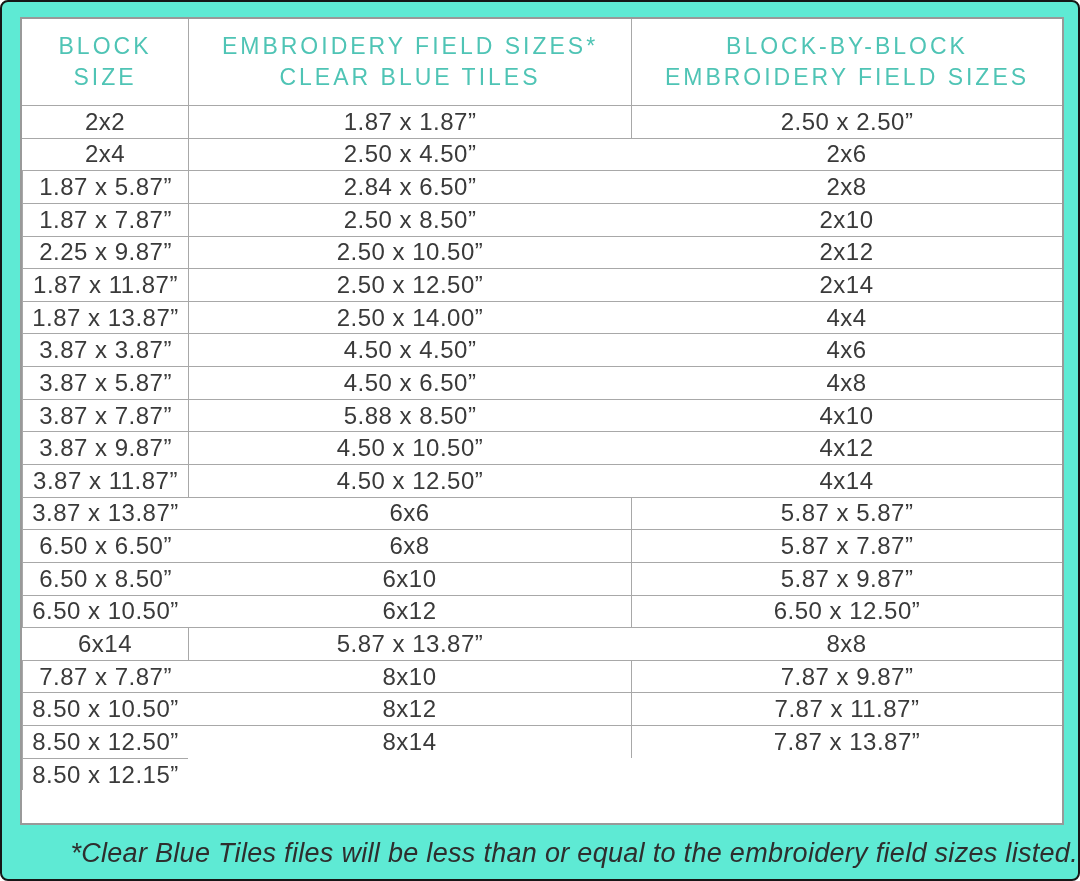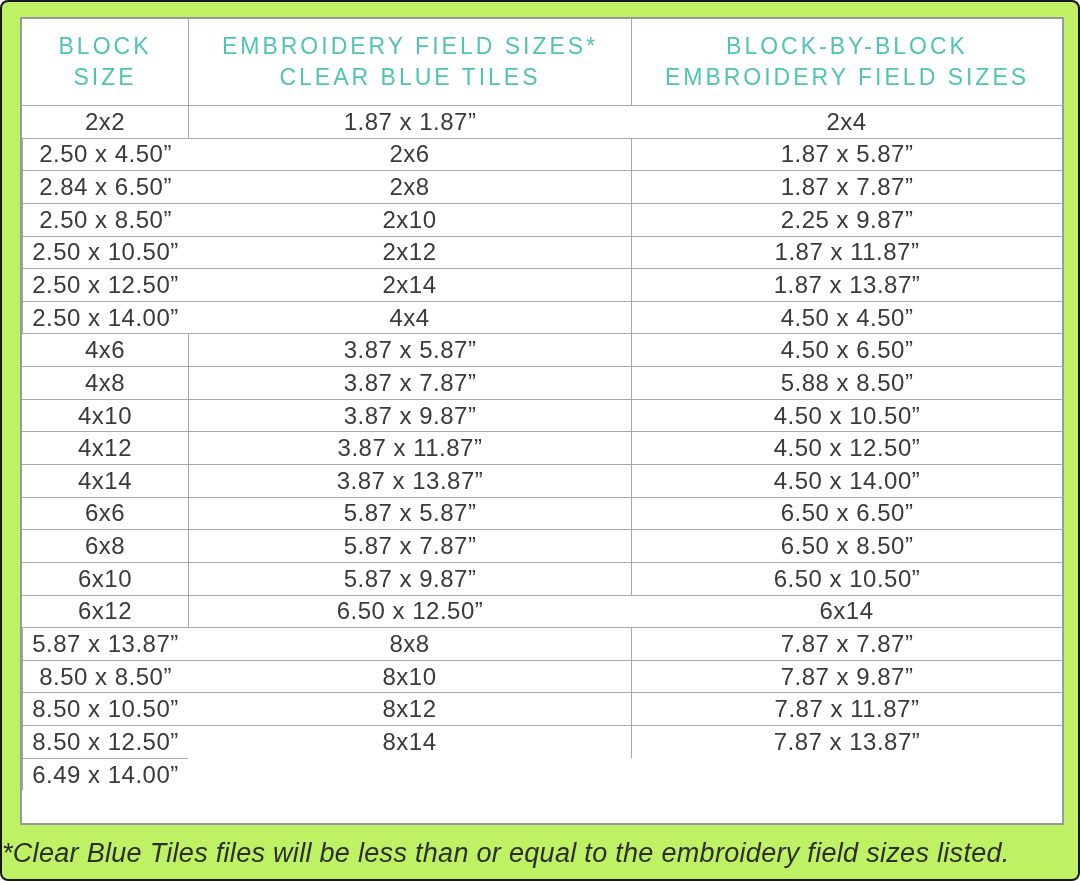--- a/index.html
+++ b/index.html
@@ -6,21 +6,21 @@
     margin: 0;
     padding: 0;
     background: #ffffff;
     font-family: "Liberation Sans", sans-serif;
   }
   .page {
     position: relative;
     width: 1080px;
     height: 881px;
     box-sizing: border-box;
-    background: #bef264;
+    background: #5eead4;
     border: 2px solid #161616;
     border-radius: 8px;
     overflow: hidden;
   }
   .size-table {
     position: absolute;
     left: 18px;
     top: 15px;
     width: 1044px;
     height: 808px;
@@ -54,21 +54,21 @@
     letter-spacing: 0.5px;
   }
   .vline {
     border-left: 1.5px solid #a8a8a8;
   }
   .footnote {
     position: absolute;
     left: 0;
     right: 0;
     top: 836px;
-    text-align: left;
+    text-align: right;
     font-style: italic;
     font-size: 27px;
     letter-spacing: 0.3px;
     color: #2e2e2e;
     white-space: nowrap;
   }
 </style>
 </head>
 <body>
 
@@ -83,76 +83,76 @@
       <span>EMBROIDERY FIELD SIZES*</span>
       <span>CLEAR BLUE TILES</span>
     </div>
     <div class="cell th vline">
       <span>BLOCK-BY-BLOCK</span>
       <span>EMBROIDERY FIELD SIZES</span>
     </div>
 
   <div class="cell td">2x2</div>
       <div class="cell td vline">1.87 x 1.87”</div>
+      <div class="cell td vline">2.50 x 2.50”</div>
       <div class="cell td">2x4</div>
       <div class="cell td vline">2.50 x 4.50”</div>
       <div class="cell td">2x6</div>
       <div class="cell td vline">1.87 x 5.87”</div>
       <div class="cell td vline">2.84 x 6.50”</div>
       <div class="cell td">2x8</div>
       <div class="cell td vline">1.87 x 7.87”</div>
       <div class="cell td vline">2.50 x 8.50”</div>
       <div class="cell td">2x10</div>
       <div class="cell td vline">2.25 x 9.87”</div>
       <div class="cell td vline">2.50 x 10.50”</div>
       <div class="cell td">2x12</div>
       <div class="cell td vline">1.87 x 11.87”</div>
       <div class="cell td vline">2.50 x 12.50”</div>
       <div class="cell td">2x14</div>
       <div class="cell td vline">1.87 x 13.87”</div>
       <div class="cell td vline">2.50 x 14.00”</div>
       <div class="cell td">4x4</div>
+      <div class="cell td vline">3.87 x 3.87”</div>
       <div class="cell td vline">4.50 x 4.50”</div>
       <div class="cell td">4x6</div>
       <div class="cell td vline">3.87 x 5.87”</div>
       <div class="cell td vline">4.50 x 6.50”</div>
       <div class="cell td">4x8</div>
       <div class="cell td vline">3.87 x 7.87”</div>
       <div class="cell td vline">5.88 x 8.50”</div>
       <div class="cell td">4x10</div>
       <div class="cell td vline">3.87 x 9.87”</div>
       <div class="cell td vline">4.50 x 10.50”</div>
       <div class="cell td">4x12</div>
       <div class="cell td vline">3.87 x 11.87”</div>
       <div class="cell td vline">4.50 x 12.50”</div>
       <div class="cell td">4x14</div>
       <div class="cell td vline">3.87 x 13.87”</div>
-      <div class="cell td vline">4.50 x 14.00”</div>
       <div class="cell td">6x6</div>
       <div class="cell td vline">5.87 x 5.87”</div>
       <div class="cell td vline">6.50 x 6.50”</div>
       <div class="cell td">6x8</div>
       <div class="cell td vline">5.87 x 7.87”</div>
       <div class="cell td vline">6.50 x 8.50”</div>
       <div class="cell td">6x10</div>
       <div class="cell td vline">5.87 x 9.87”</div>
       <div class="cell td vline">6.50 x 10.50”</div>
       <div class="cell td">6x12</div>
       <div class="cell td vline">6.50 x 12.50”</div>
       <div class="cell td">6x14</div>
       <div class="cell td vline">5.87 x 13.87”</div>
       <div class="cell td">8x8</div>
       <div class="cell td vline">7.87 x 7.87”</div>
-      <div class="cell td vline">8.50 x 8.50”</div>
       <div class="cell td">8x10</div>
       <div class="cell td vline">7.87 x 9.87”</div>
       <div class="cell td vline">8.50 x 10.50”</div>
       <div class="cell td">8x12</div>
       <div class="cell td vline">7.87 x 11.87”</div>
       <div class="cell td vline">8.50 x 12.50”</div>
       <div class="cell td">8x14</div>
       <div class="cell td vline">7.87 x 13.87”</div>
-      <div class="cell td vline">6.49 x 14.00”</div>
+      <div class="cell td vline">8.50 x 12.15”</div>
     </div>
 
   <div class="footnote">*Clear Blue Tiles files will be less than or equal to the embroidery field sizes listed.</div>
 
 </div>
 
 </body></html>

